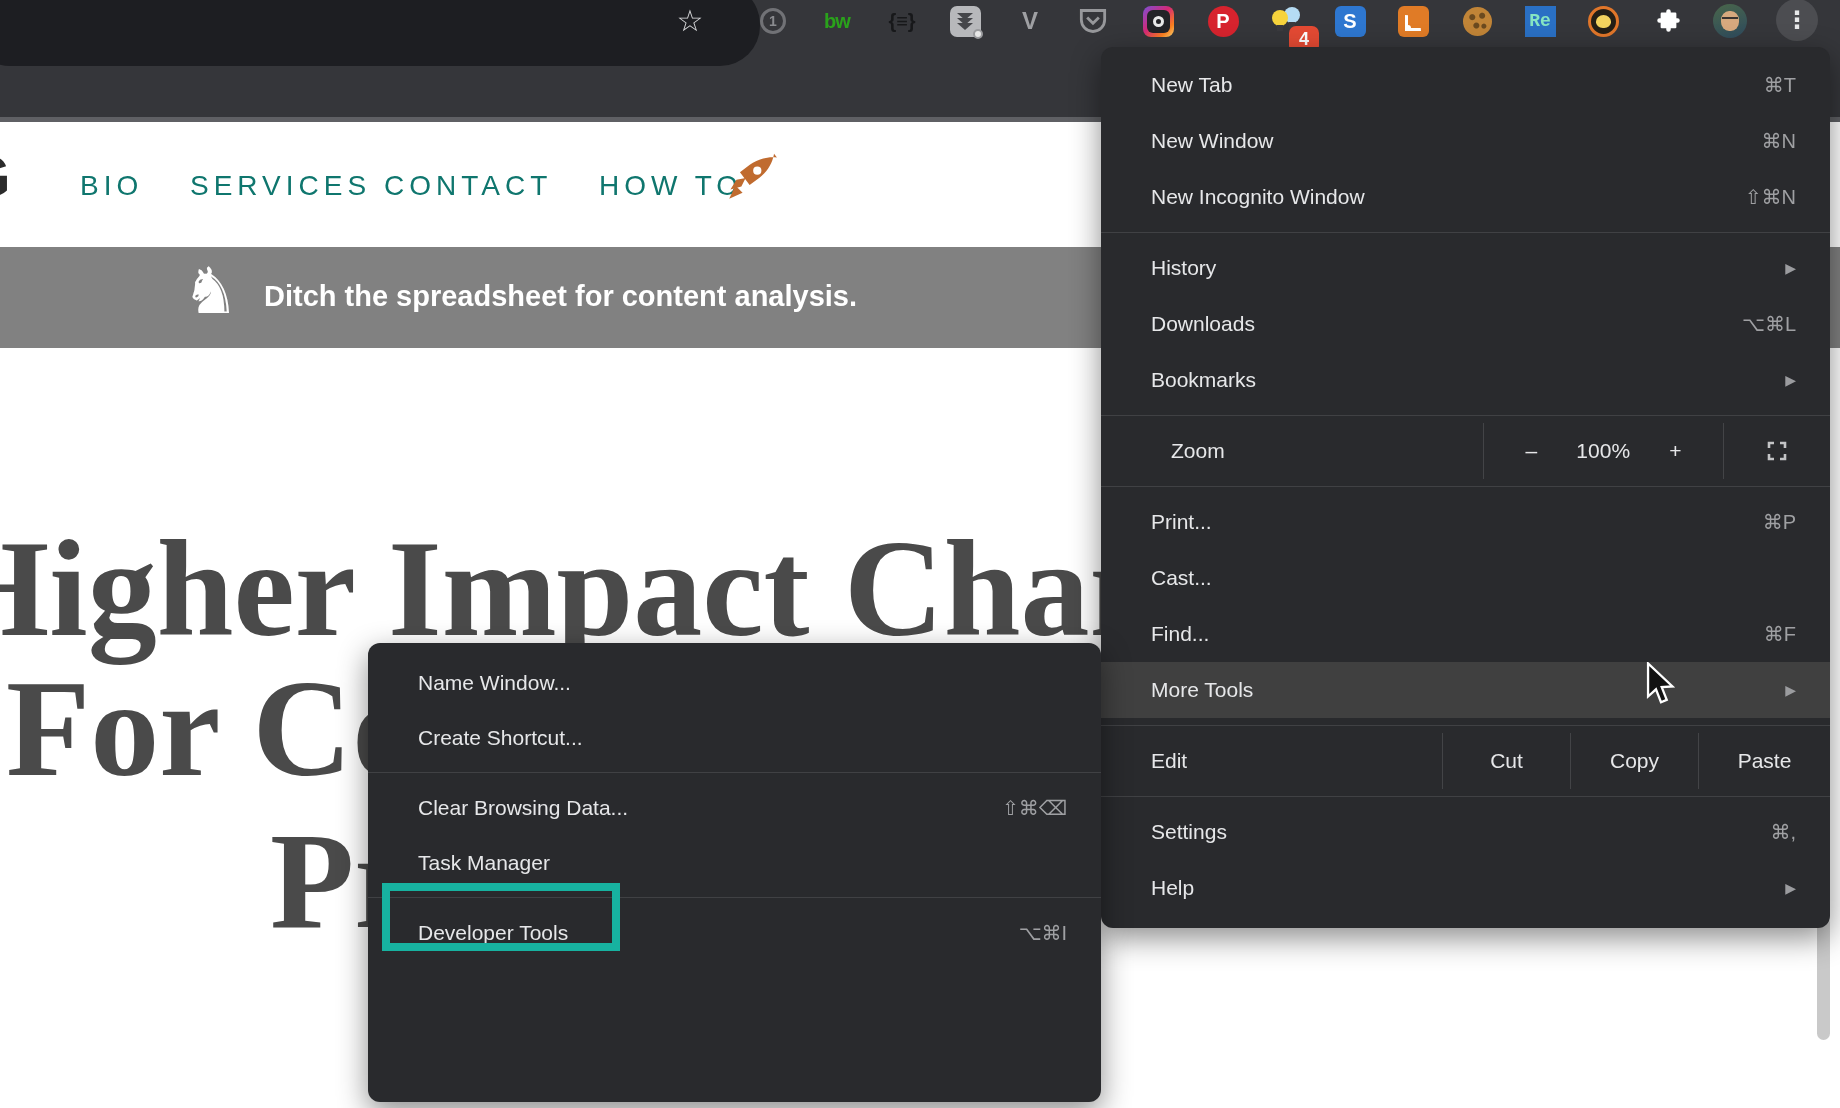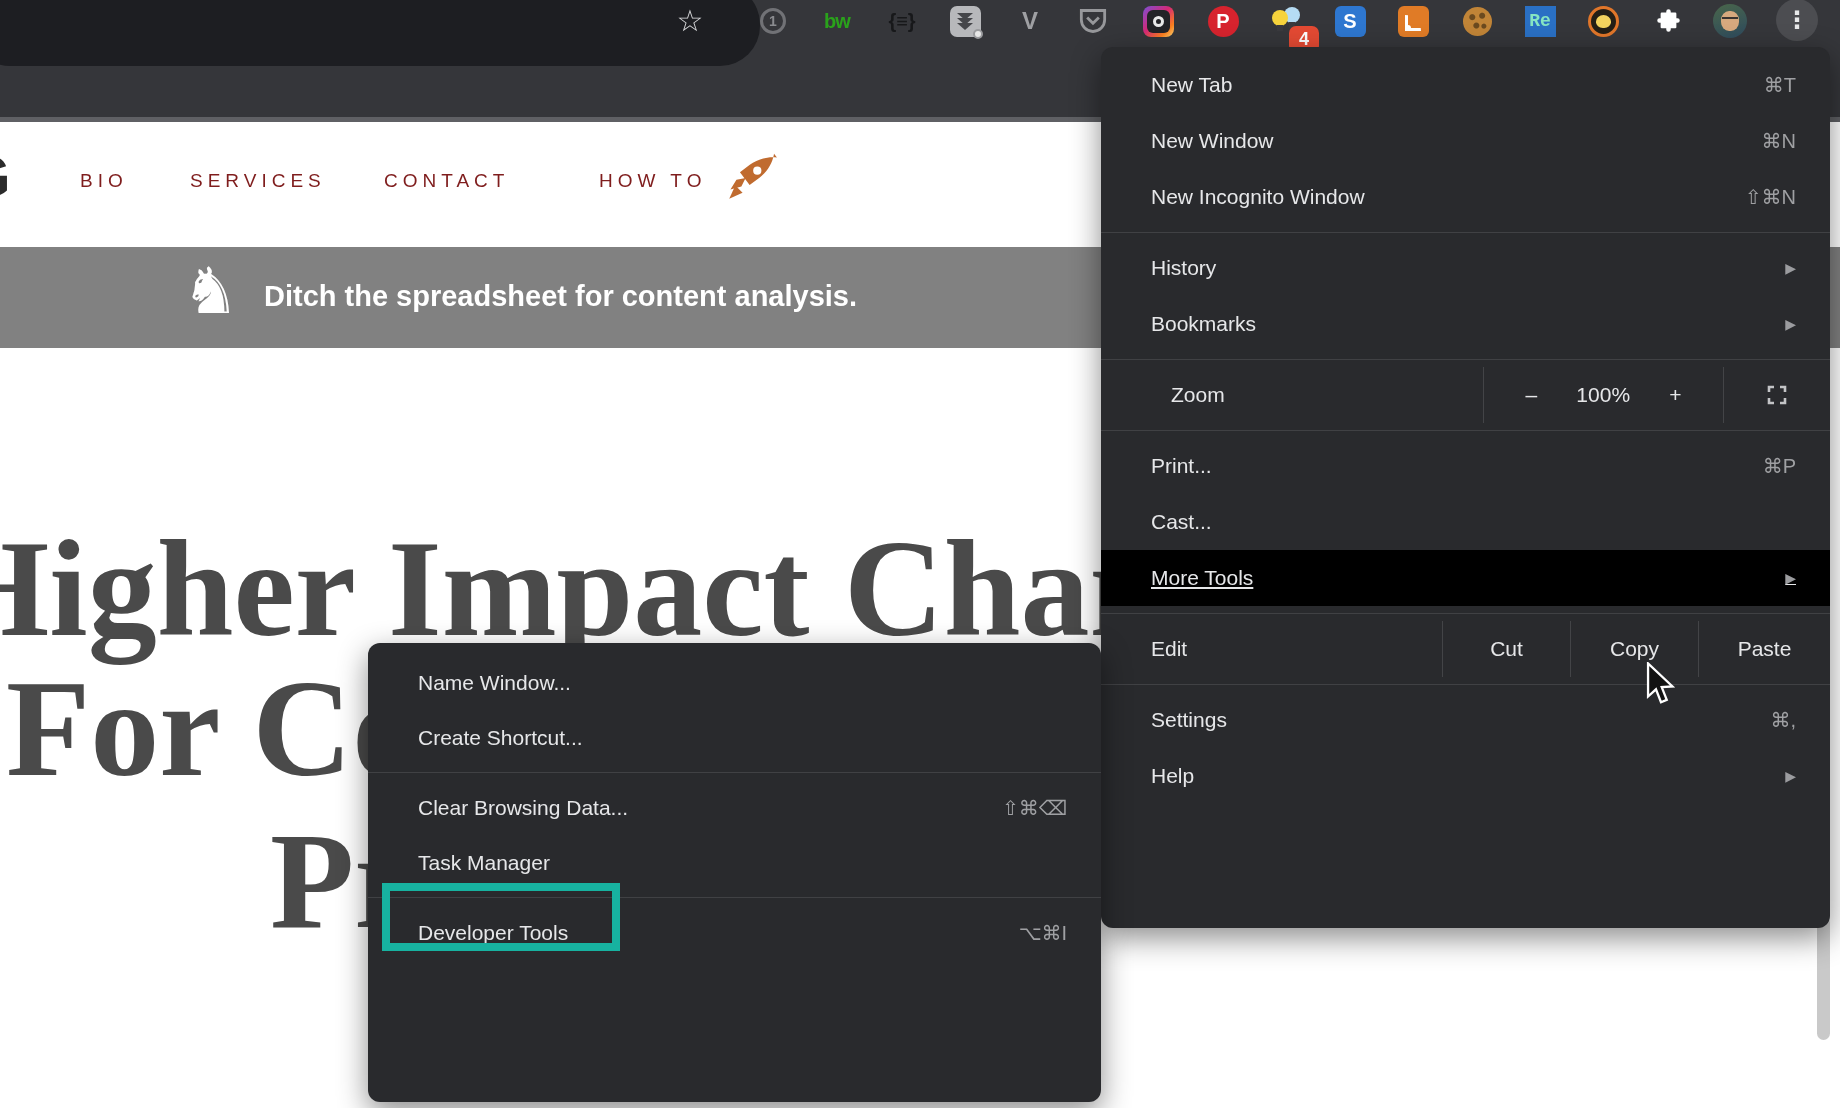--- a/index.html
+++ b/index.html
@@ -69,21 +69,21 @@
   .menu-btn { position:absolute; left:1776px; top:-1px; width:42px; height:42px; background:#4c4d51;
               border-radius:50%; color:#e8e9ea; font-size:24px; font-weight:bold;
               display:flex; align-items:center; justify-content:center; }
   .badge { position:absolute; left:1289px; top:26px; min-width:30px; height:27px; background:#e44a33;
            border-radius:7px; color:#fff; font-size:18px; font-weight:bold;
            display:flex; align-items:center; justify-content:center; z-index:6; }
 
   
   .site-header { position:absolute; left:0; top:122px; width:1840px; height:125px; background:#fff; }
   .logo { position:absolute; left:-36px; top:20px; font-size:60px; font-weight:bold; color:#2b2b2b; }
-  .nav-link { position:absolute; top:48px; font-size:19px; letter-spacing:5px; color:#7f1d1d; font-weight:500; }
+  .nav-link { position:absolute; top:48px; font-size:28px; letter-spacing:5px; color:#0f766e; font-weight:500; }
   .rocket { position:absolute; left:722px; top:26px; }
   .banner { position:absolute; left:0; top:247px; width:1840px; height:101px; background:#818181;
             display:flex; align-items:center; }
   .banner-lion { position:absolute; left:182px; top:12px; font-size:64px; color:#fff; line-height:1;
                  font-family:"DejaVu Sans",sans-serif; }
   .banner-text { position:absolute; left:264px; top:33px; color:#fff; font-size:29px; font-weight:bold; }
   .headline { position:absolute; color:#4a4a4a; font-family:"Liberation Serif","DejaVu Serif",serif;
               font-weight:700; font-size:138px; line-height:1; white-space:nowrap; }
   .h-l1 { left:-58px; top:520px; }
   .h-l2 { left:6px;  top:660px; }
@@ -93,21 +93,21 @@
   .gmenu { position:absolute; background:#292a2d; border-radius:12px; z-index:50;
            box-shadow:0 10px 30px rgba(0,0,0,.45); color:#e6e7e9; font-size:21px; }
   .menu-main { left:1101px; top:47px; width:729px; height:881px; padding-top:10px; }
   .menu-sub  { left:368px; top:643px; width:733px; height:459px; padding-top:12px; z-index:60; }
   .mi { height:56px; display:flex; align-items:center; padding:0 34px 0 50px; }
   .menu-sub .mi { height:55px; }
   .mi .lbl { flex:0 0 auto; }
   .mi .sc { margin-left:auto; color:#9fa0a3; font-size:20px; }
   .mi .arrow { margin-left:auto; color:#9b9c9f; font-size:14px; }
   .sep { height:1px; background:#404144; margin:7px 0; }
-  .hl { background:#000000;text-decoration:underline; }
+  .hl { background:#404040; }
   .zoomrow { padding:0; }
   .zcell-label { flex:0 0 362px; display:flex; align-items:center; height:100%; padding-left:50px;margin-left:20px; }
   .zcell-mid { flex:0 0 241px; display:flex; align-items:center; justify-content:space-around; height:100%;
                border-left:1px solid #434447; border-right:1px solid #434447; padding:0 22px; }
   .zcell-right { flex:1; display:flex; align-items:center; justify-content:center; height:100%; }
   .editrow { padding:0; }
   .ecell-label { flex:0 0 341px; display:flex; align-items:center; height:100%; padding-left:50px; }
   .ecell { flex:0 0 128px; display:flex; align-items:center; justify-content:center; height:100%;
            border-left:1px solid #434447; }
   .ecell.last { flex:1; }
@@ -250,20 +250,24 @@
     <div class="mi">
       <span class="lbl">New Incognito Window</span>
       <span class="sc">⇧⌘N</span>
     </div>
     <div class="sep"></div>
     <div class="mi">
       <span class="lbl">History</span>
       <span class="arrow">▶</span>
     </div>
     <div class="mi">
+      <span class="lbl">Downloads</span>
+      <span class="sc">⌥⌘L</span>
+    </div>
+    <div class="mi">
       <span class="lbl">Bookmarks</span>
       <span class="arrow">▶</span>
     </div>
     <div class="sep"></div>
     <div class="mi zoomrow">
       <span class="zcell-label">Zoom</span>
       <span class="zcell-mid">
         <span>–</span>
         <span>100%</span>
         <span>+</span>
@@ -278,20 +282,24 @@
       </span>
     </div>
     <div class="sep"></div>
     <div class="mi">
       <span class="lbl">Print...</span>
       <span class="sc">⌘P</span>
     </div>
     <div class="mi">
       <span class="lbl">Cast...</span>
     </div>
+    <div class="mi">
+      <span class="lbl">Find...</span>
+      <span class="sc">⌘F</span>
+    </div>
     <div class="mi hl">
       <span class="lbl">More Tools</span>
       <span class="arrow">▶</span>
     </div>
     <div class="sep"></div>
     <div class="mi editrow">
       <span class="ecell-label">Edit</span>
       <span class="ecell">Cut</span>
       <span class="ecell">Copy</span>
       <span class="ecell last">Paste</span>

